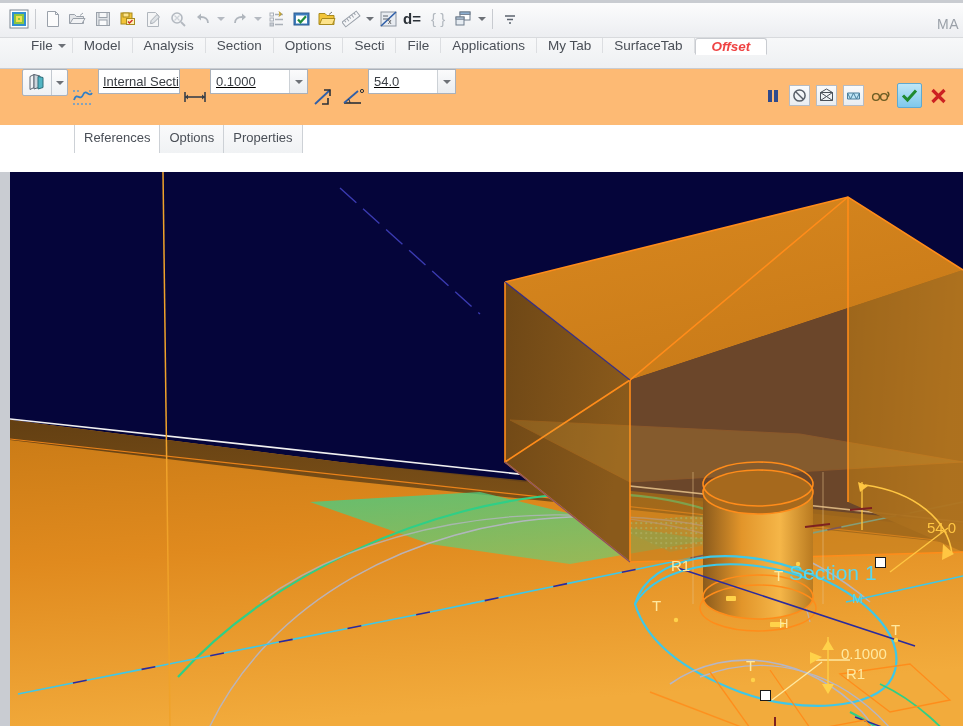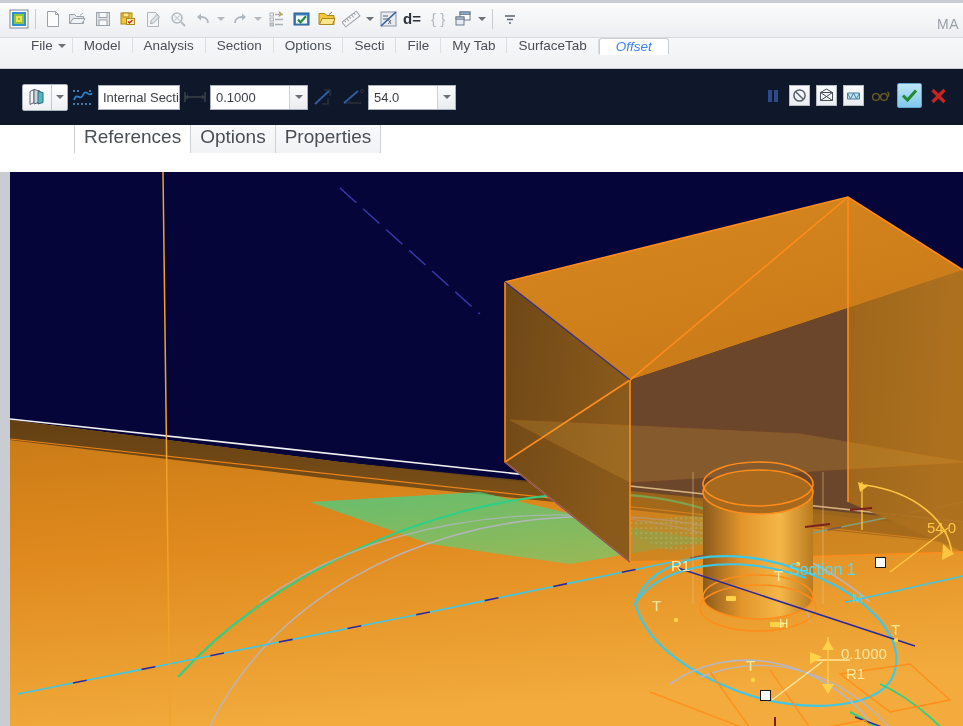--- a/index.html
+++ b/index.html
@@ -72,42 +72,42 @@
     white-space: nowrap;
   }
   .rtab.file {
     color: #4a4f57;
     padding-right: 6px;
     border-right: 1px solid #dcdee1;
   }
   .rtab.file .caret-d { margin-left: 5px; border-top-color: #6d7177; }
   .rtab.active {
     background: #ffffff;
-    color: #3b82f6;
+    color: #ef4444;
     font-style: italic;
-    font-weight: normal;
+    font-weight: bold;
     border-left: 1px solid #c9ccd1;
     border-right: 1px solid #c9ccd1;
     border-top: 1px solid #c9ccd1;
     border-bottom: 1px solid #ffffff;
     border-radius: 3px 3px 0 0;
     margin-bottom: -1px;
     padding: 0 16px;
   }
   .rtab-filler { flex: 1; border-right: none; }
 
   
   .dashboard {
     height: 56px;
-    background: #0f172a;
+    background: #fdba74;
     display: flex;
-    align-items: center;
     padding-left: 22px;
     position: relative;
     border-bottom: none;
+    text-decoration: underline;
   }
 
   .dash-btn {
     height: 27px;
     border: 1px solid #a9b2bd;
     background: linear-gradient(to bottom, #fdfdfd, #eef1f4);
     display: flex; align-items: center;
     border-radius: 2px;
     overflow: hidden;
   }
@@ -176,21 +176,21 @@
   .subtabs {
     height: 28px;
     background: #ffffff;
     display: flex; align-items: flex-end;
     padding-left: 74px;
   }
   .stab {
     height: 25px;
     padding: 16px 9px;
     display: flex; align-items: center;
-    font-size: 19px; color: #4a4f57;
+    font-size: 13px; color: #4a4f57;
     background: linear-gradient(to bottom,#fbfbfc,#f0f2f4);
     border: 1px solid #cdd1d6;
     border-bottom: none;
     margin-right: -1px;
   }
   .stab.sel { background: #ffffff; }
 
   
   .viewport {
     position: absolute;
@@ -203,21 +203,21 @@
     background: #c9ccd2;
   }
   .vp-svg { position: absolute; left: 0; top: 0; }
 
   .lbl {
     position: absolute;
     font-family: "Liberation Sans", sans-serif;
     pointer-events: none;
     white-space: nowrap;
   }
-  .lbl-cyan { color: #58d8f0; font-size: 16px; }
+  .lbl-cyan { color: #58d8f0; font-size: 21px; }
   .lbl-yellow { color: #ffe9a0; font-size: 15px; }
   .lbl-gold { color: #ffc642; font-size: 15px; }
   .lbl-small { font-size: 13px; }
 
   .handle {
     position: absolute;
     width: 11px; height: 11px;
     background: #ffffff;
     border: 1.5px solid #1a1a1a;
   }
@@ -388,20 +388,21 @@
   <div class="rtab file">
     <span>File</span>
     <i class="caret-d"></i>
   </div>
   <div class="rtab">Model</div>
   <div class="rtab">Analysis</div>
   <div class="rtab">Section</div>
   <div class="rtab">Options</div>
   <div class="rtab">Secti</div>
   <div class="rtab">File</div>
+  <div class="rtab">Applications</div>
   <div class="rtab">My Tab</div>
   <div class="rtab">SurfaceTab</div>
   <div class="rtab active">Offset</div>
   <div class="rtab rtab-filler"></div>
 </div>
 
 <div class="dashboard">
 
   <div class="dash-btn">
     <div class="icon-cell">

